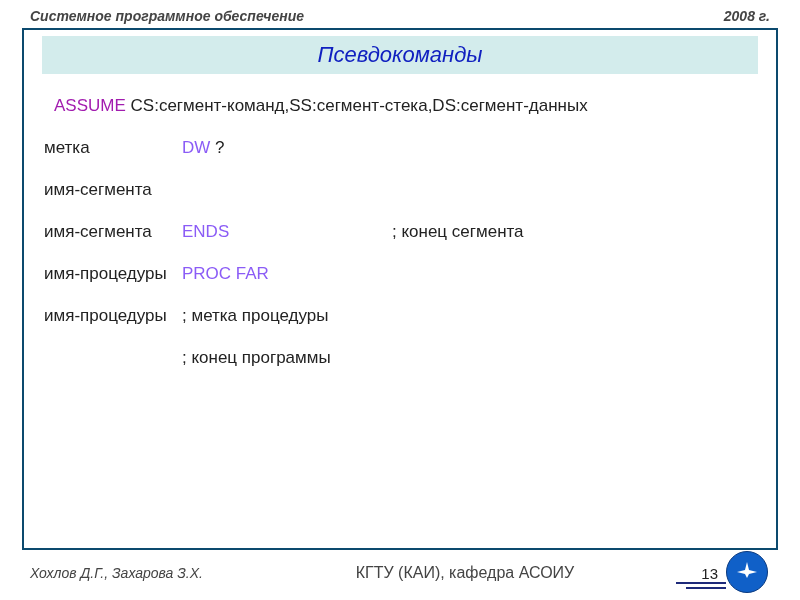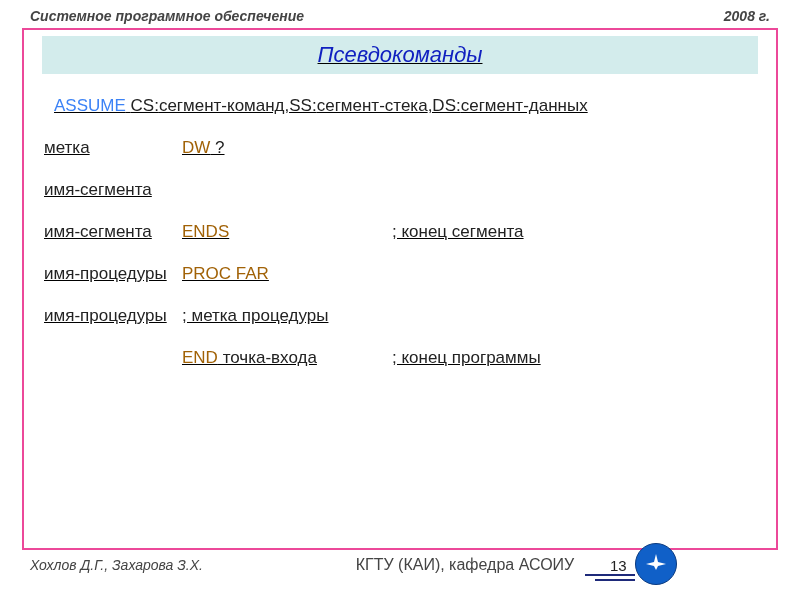--- a/index.html
+++ b/index.html
@@ -19,23 +19,22 @@
     font-style: italic;
     color: #444;
     font-weight: bold;
   }
   .frame {
     position: absolute;
     top: 28px;
     left: 22px;
     right: 22px;
     bottom: 50px;
-    border: 2px solid #ec4899;
+    border: 2px solid #0c4a6e;
     background: #fff;
-    text-decoration: underline;
   }
   .title-bar {
     margin: 6px 18px 0 18px;
     background: #d3ecec;
     text-align: center;
     padding: 6px 0;
   }
   .title-bar span {
     font-size: 22px;
     font-style: italic;
@@ -43,44 +42,44 @@
   }
   .content {
     padding: 22px 10px 0 20px;
     font-size: 17px;
     color: #222;
   }
   .line-assume {
     padding-left: 10px;
     margin-bottom: 22px;
   }
-  .kw { color: #3b82f6; }
-  .kw2 { color: #a16207; }
+  .kw { color: #a21caf; }
+  .kw2 { color: #8b5cf6; }
   .row {
     display: flex;
     margin-bottom: 22px;
   }
   .col1 { width: 138px; flex-shrink: 0; }
   .col2 { width: 210px; flex-shrink: 0; }
   .col3 { color: #222; }
   .footer {
     position: absolute;
-    bottom: 13px;
+    bottom: 5px;
     left: 0;
     right: 0;
     display: flex;
     align-items: center;
     padding: 0 30px;
     font-size: 14px;
     font-style: italic;
     color: #444;
   }
   .footer-left { flex: 1; }
   .footer-center { flex: 1; text-align: center; font-style: normal; font-size: 16px;}
-  .footer-right { width: 160px; display: flex; align-items: center; gap: 8px; }
+  .footer-right { width: 160px; display: flex; align-items: center; justify-content: flex-end; gap: 8px; }
   .page-num { font-style: normal; font-size: 15px; color: #222; }
   .logo {
     width: 44px; height: 44px; position: relative;
   }
   .logo-lines {
     position: absolute;
     left: -50px;
     bottom: 6px;
     width: 50px;
   }
@@ -134,21 +133,20 @@
       <div class="col2"><span class="kw2">PROC   FAR</span><span></span></div>
     </div>
 
     <div class="row">
       <div class="col1">имя-процедуры</div>
       <div class="col3">; метка  процедуры</div>
     </div>
 
     <div class="row">
       <div class="col1"></div>
-      <div class="col2"><span class="kw2">END</span><span>  точка-входа</span></div>
       <div class="col3">; конец  программы</div>
     </div>
   </div>
 </div>
 
 <div class="footer">
   <div class="footer-left">Хохлов Д.Г., Захарова З.Х.</div>
   <div class="footer-center">КГТУ  (КАИ),   кафедра АСОИУ</div>
   <div class="footer-right">
     <span class="page-num">13</span>

